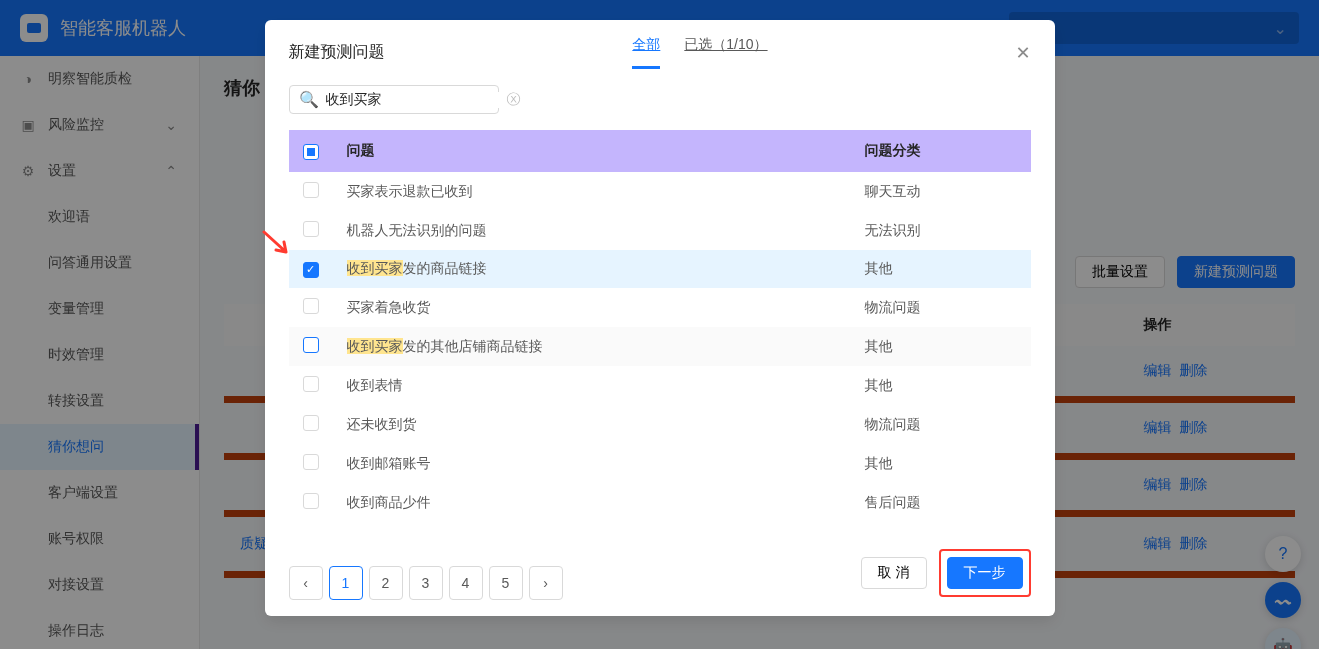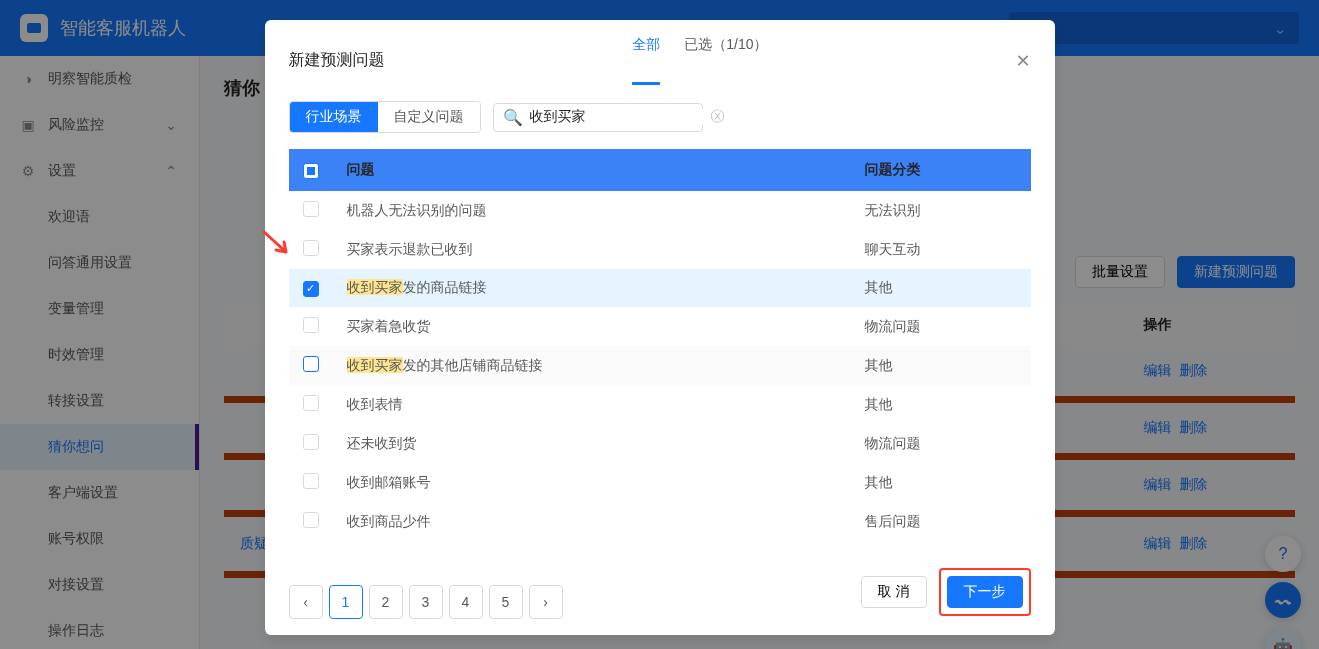--- a/index.html
+++ b/index.html
@@ -38,35 +38,35 @@
 .link { color: #1677ff; cursor: pointer; margin-right: 8px; }
 .tag-pill { display: inline-flex; align-items: center; background: #1677ff; color: #fff; padding: 2px 8px; border-radius: 4px; font-size: 13px; gap: 4px; }
 .tag-pill .ck { width: 12px; height: 12px; background: #fff; border-radius: 2px; display: inline-flex; align-items: center; justify-content: center; color: #1677ff; font-size: 10px; }
 
 
 .mask { position: absolute; inset: 0; background: rgba(0,0,0,0.45); z-index: 10; }
 .modal { position: absolute; top: 20px; left: 50%; transform: translateX(-50%); width: 790px; background: #fff; border-radius: 6px; z-index: 20; box-shadow: 0 6px 16px rgba(0,0,0,0.1); }
 .modal-head { display: flex; align-items: center; justify-content: space-between; padding: 16px 24px 0; }
 .modal-title { font-size: 16px; color: #262626; }
 .modal-tabs-top { display: flex; gap: 24px; font-size: 14px; }
-.top-tab { padding-bottom: 28px; color: #595959; cursor: pointer; border-bottom: 3px solid transparent; }
+.top-tab { padding-bottom: 12px; color: #595959; cursor: pointer; border-bottom: 3px solid transparent; text-decoration: underline; }
 .top-tab.active { color: #1677ff; border-bottom-color: #1677ff; }
 .close-x { color: #8c8c8c; font-size: 18px; cursor: pointer; }
 .modal-body { padding: 16px 24px; }
 .filter-row { display: flex; gap: 12px; margin-bottom: 16px; align-items: center; }
 .seg-tabs { display: flex; border: 1px solid #d9d9d9; border-radius: 4px; overflow: hidden; }
 .seg-tab { padding: 6px 16px; font-size: 14px; color: #595959; cursor: pointer; background: #fff; }
 .seg-tab.active { background: #1677ff; color: #fff; }
 .search-box { position: relative; display: flex; align-items: center; border: 1px solid #d9d9d9; border-radius: 4px; padding: 4px 10px; width: 210px; }
 .search-box input { border: none; outline: none; flex: 1; font-size: 14px; color: #262626; }
 .search-ico { color: #bfbfbf; margin-right: 6px; }
 .clear-ico { color: #bfbfbf; cursor: pointer; font-size: 14px; }
 
 .q-table { width: 100%; border-collapse: collapse; }
-.q-table thead th { background: #3b82f6; text-align: left; padding: 12px 14px; font-size: 14px; font-weight: 600; color: #262626; }
+.q-table thead th { background: #c4b5fd; text-align: left; padding: 12px 14px; font-size: 14px; font-weight: 600; color: #262626; }
 .q-table tbody td { padding: 10px 14px; font-size: 14px; color: #595959; }
 .q-table tbody tr.selected { background: #e6f4ff; }
 .q-table tbody tr.hover-row { background: #fafafa; }
 .cb { width: 16px; height: 16px; border: 1px solid #d9d9d9; border-radius: 3px; display: inline-flex; align-items: center; justify-content: center; background: #fff; cursor: pointer; }
 .cb.indet { border-color: #1677ff; }
 .cb.indet::after { content: ""; width: 8px; height: 8px; background: #1677ff; }
 .cb.checked { background: #1677ff; border-color: #1677ff; color: #fff; font-size: 11px; }
 .cb.checked::after { content: "✓"; }
 .cb.focus { border-color: #1677ff; }
 .hl { background: #ffe58f; }
@@ -221,49 +221,45 @@
   <div class="modal-head">
     <div class="modal-title">新建预测问题</div>
     <div class="modal-tabs-top">
       <div class="top-tab active">全部</div>
       <div class="top-tab">已选（1/10）</div>
     </div>
     <div class="close-x"><span>✕</span></div>
   </div>
   <div class="modal-body">
     <div class="filter-row">
-      <div class="seg-tabs">
-        <div class="seg-tab active">行业场景</div>
-        <div class="seg-tab">自定义问题</div>
-      </div>
       <div class="search-box">
         <span class="search-ico">🔍</span>
         <input type="text" value="收到买家" style="">
         <span class="clear-ico">ⓧ</span>
       </div>
     </div>
 
     <table class="q-table">
       <thead>
           <tr>
         <th style="width:40px"><span class="cb indet"></span></th>
         <th>问题</th>
         <th style="width:180px">问题分类</th>
       </tr>
         </thead>
       <tbody id="q-rows">
           <tr>
             <td><span class="cb"></span></td>
+            <td><span>买家表示退款已收到</span></td>
+            <td>聊天互动</td>
+          </tr>
+          <tr>
+            <td><span class="cb"></span></td>
             <td><span>机器人无法识别的问题</span></td>
             <td>无法识别</td>
-          </tr>
-          <tr>
-            <td><span class="cb"></span></td>
-            <td><span>买家表示退款已收到</span></td>
-            <td>聊天互动</td>
           </tr>
           <tr class="selected">
             <td><span class="cb checked"></span></td>
             <td><span class="hl">收到买家</span><span>发的商品链接</span></td>
             <td>其他</td>
           </tr>
           <tr>
             <td><span class="cb"></span></td>
             <td><span>买家着急收货</span></td>
             <td>物流问题</td>

